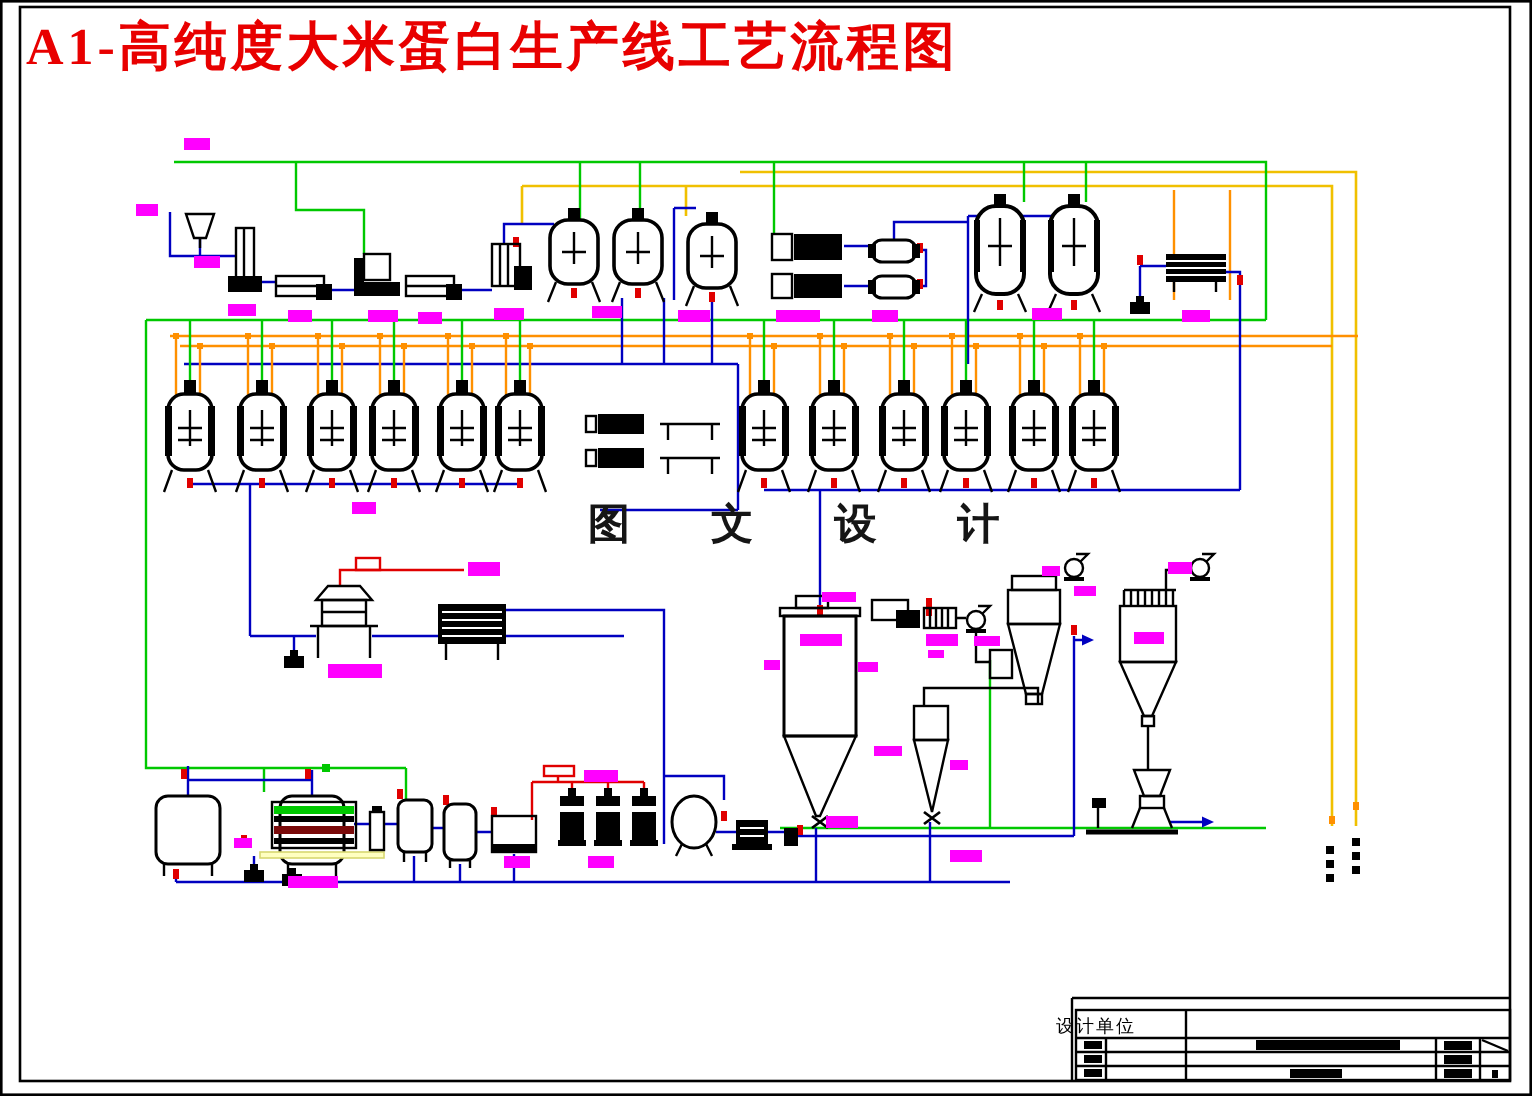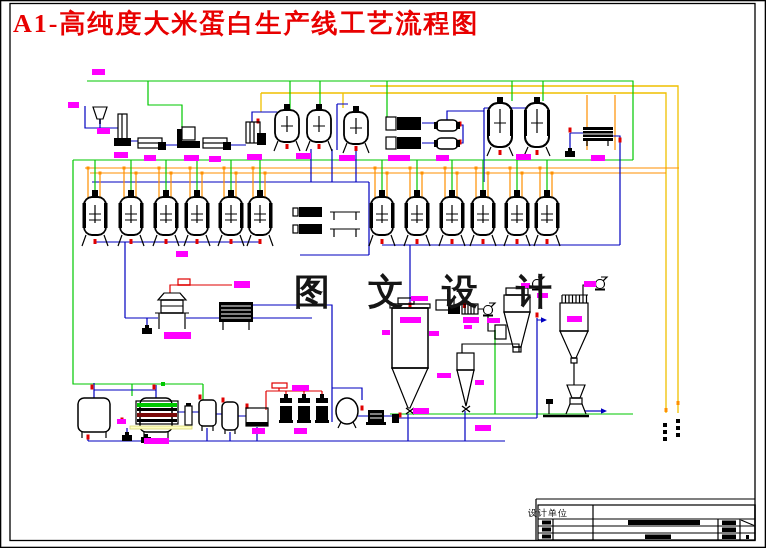--- a/index.html
+++ b/index.html
@@ -1,19 +1,19 @@
 <!DOCTYPE html>
 <html style="--title: #e80000; --label: #ff00ff; --pipe-green: #00c800; --pipe-orange: #ff9000; --pipe-yellow: #f0c000; --pipe-blue: #0000c0; --pipe-red: #e00000; --paper: #ffffff;"><head>
 <meta charset="utf-8">
 <style>
 html,body{margin:0;padding:0;background:#fff}
 .sheet{position:relative;width:766px;height:548px;background:var(--paper,#fff);overflow:hidden;font-family:"Liberation Sans",sans-serif}
 .sheet svg{position:absolute;left:0;top:0}
 .title{position:absolute;left:13px;top:6px;font-family:"Liberation Serif",serif;font-weight:bold;font-size:26px;color:var(--title,#e80000);letter-spacing:2px;white-space:nowrap}
-.watermark{position:absolute;left:294px;top:268px;font-family:Liberation Sans, sans-serif;font-weight:600;font-size:36px;color:#151515;letter-spacing:14px;white-space:nowrap}
+.watermark{position:absolute;left:294px;top:248px;font-family:Liberation Mono, monospace;font-weight:600;font-size:21px;color:#151515;letter-spacing:14px;white-space:nowrap}
 .tb-label{position:absolute;left:528px;top:507px;font-size:9px;color:#000;letter-spacing:1px}
 .pg{stroke:var(--pipe-green,#00c800);fill:none;stroke-width:1.2}
 .po{stroke:var(--pipe-orange,#ff9000);fill:none;stroke-width:1.2}
 .py{stroke:var(--pipe-yellow,#ffd000);fill:none;stroke-width:1.3}
 .pb{stroke:var(--pipe-blue,#0000c0);fill:none;stroke-width:1.2}
 .pr{stroke:var(--pipe-red,#e00000);fill:none;stroke-width:1.2}
 .ek{stroke:#000;fill:none;stroke-width:1.2}
 .ekw{stroke:#000;fill:#fff;stroke-width:1.5}
 .ekf{fill:#000;stroke:none}
 .wl{stroke:#fff;fill:none;stroke-width:1.1}

